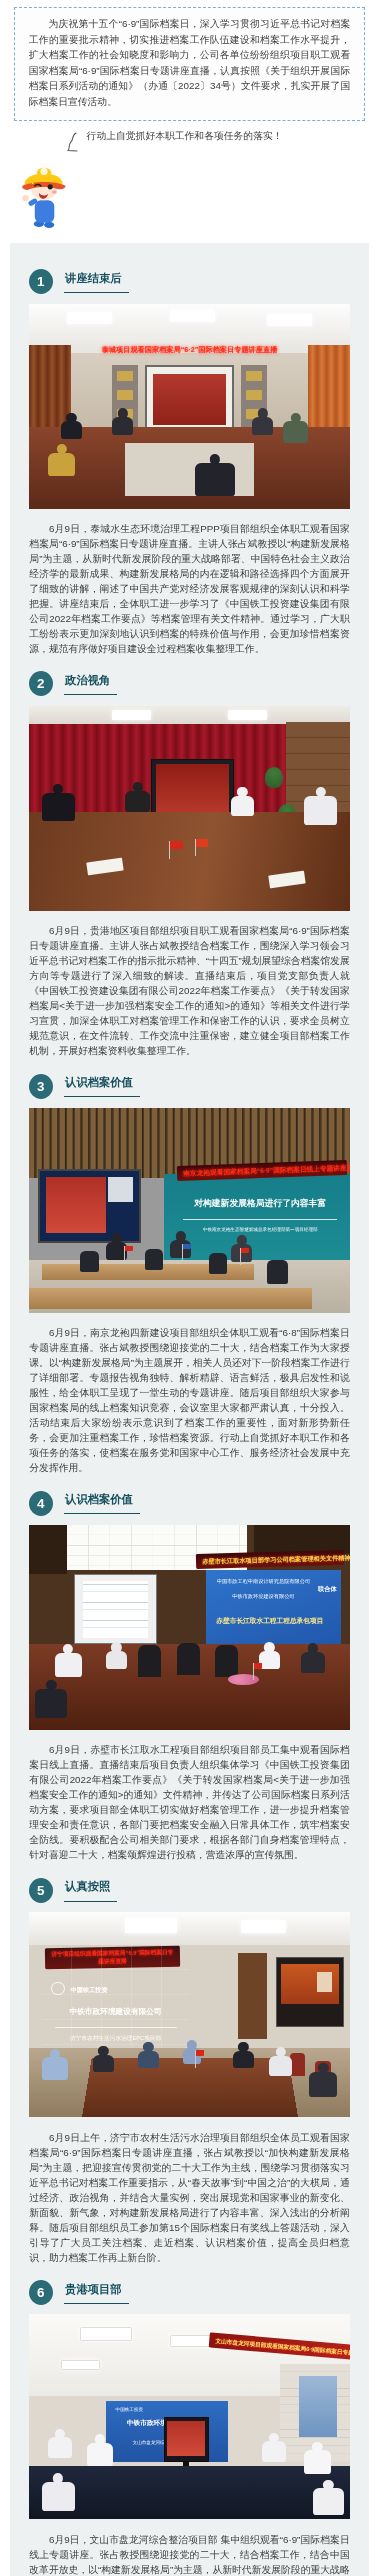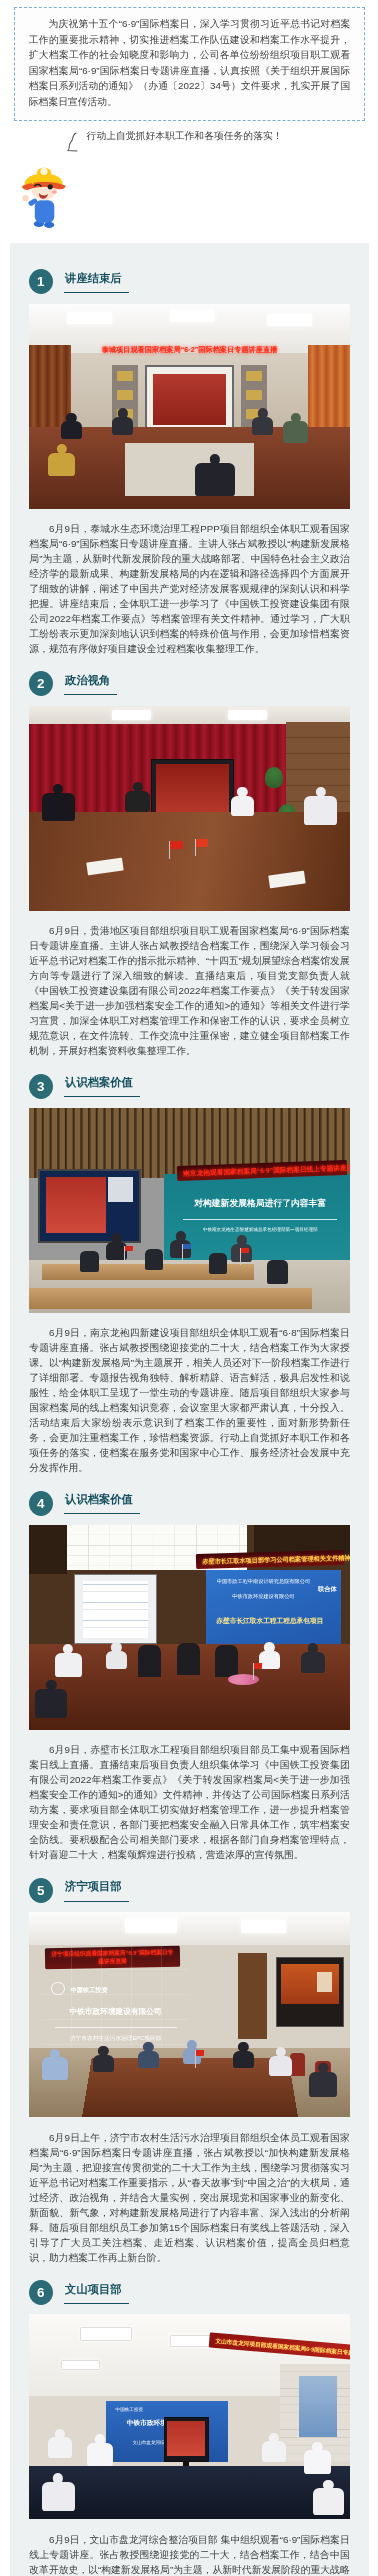--- a/index.html
+++ b/index.html
@@ -248,21 +248,21 @@
     <div class="person" style="--c:#23232b;left:2%;bottom:6%;width:32px;height:29px"></div>
     <div class="person" style="--c:#e8e8ea;left:24%;bottom:30%"></div>
     <div class="person" style="--c:#f4f4f6;right:22%;bottom:30%"></div>
     <div class="person" style="--c:#2a2a32;right:8%;bottom:28%;width:24px;height:20.6px"></div>
     <div class="flag" style="left:70%;bottom:30%;width:8.2px;height:5.7px"></div>
   </div>
   <p class="para">6月9日，赤壁市长江取水工程项目部组织项目部员工集中观看国际档案日线上直播。直播结束后项目负责人组织集体学习《中国铁工投资集团有限公司2022年档案工作要点》《关于转发国家档案局&lt;关于进一步加强档案安全工作的通知&gt;的通知》文件精神，并传达了公司国际档案日系列活动方案，要求项目部全体职工切实做好档案管理工作，进一步提升档案管理安全和责任意识，各部门要把档案安全融入日常具体工作，筑牢档案安全防线。要积极配合公司相关部门要求，根据各部门自身档案管理特点，针对喜迎二十大，档案颂辉煌进行投稿，营造浓厚的宣传氛围。</p>
 
   <div class="sec-head">
     <div class="num-circle">5</div>
-    <div class="sec-title">济宁项目部</div>
+    <div class="sec-title">认真按照</div>
   </div>
   <div class="photo" style="background:#d8d2c6">
     <div class="ceil" style="height:16%"></div>
     <div class="lightbar" style="left:30%;top:3%;width:16%;height:7%"></div>
     <div class="lightbar" style="left:66%;top:4%;width:14%;height:6%"></div>
     <div class="ledbar" style="left:5%;top:17%;width:42%;transform:rotate(-1deg);background:linear-gradient(#401014,#6b1410)">
       <span class="led" style="position:static;font-size:5.7px;white-space:normal;display:block;text-align:center">济宁项目组织观看国家档案局“6.9”国际档案日专题讲座直播</span>
     </div>
     <div class="s5-blue"></div>
     <div style="left:7%;top:34%;width:13.4px;height:13.4px;border:1.5px solid #fff;border-radius:50%;opacity:.9"></div>
@@ -285,21 +285,21 @@
     <div class="person" style="--c:#8aa0c4;left:48%;bottom:26%;width:17.5px;height:15.5px"></div>
     <div class="person" style="--c:#23232b;right:30%;bottom:24%"></div>
     <div class="person" style="--c:#e8e8ec;right:18%;bottom:20%;width:23px;height:20.6px"></div>
     <div class="person" style="--c:#2f2f37;right:4%;bottom:10%;width:28px;height:25px"></div>
     <div class="flag" style="left:52%;bottom:30%;width:8.2px;height:5.7px"></div>
   </div>
   <p class="para">6月9日上午，济宁市农村生活污水治理项目部组织全体员工观看国家档案局“6·9”国际档案日专题讲座直播，张占斌教授以“加快构建新发展格局”为主题，把迎接宣传贯彻党的二十大工作为主线，围绕学习贯彻落实习近平总书记对档案工作重要指示，从“春天故事”到“中国之治”的大棋局，通过经济、政治视角，并结合大量实例，突出展现党和国家事业的新变化、新面貌、新气象，对构建新发展格局进行了内容丰富、深入浅出的分析阐释。随后项目部组织员工参加第15个国际档案日有奖线上答题活动，深入引导了广大员工关注档案、走近档案、认识档案价值，提高全员归档意识，助力档案工作再上新台阶。</p>
 
   <div class="sec-head">
     <div class="num-circle">6</div>
-    <div class="sec-title">文山项目部</div>
+    <div class="sec-title">贵港项目部</div>
   </div>
   <div class="photo" style="background:#ded8ce">
     <div class="s6-ceil"></div>
     <div class="lightbar" style="left:16%;top:6%;width:16%;height:7%;border:1px solid #ddd"></div>
     <div class="lightbar" style="left:44%;top:10%;width:14%;height:6%;border:1px solid #ddd"></div>
     <div class="lightbar" style="left:10%;top:22%;width:12%;height:5%;border:1px solid #ddd"></div>
     <div class="s6-ledwrap ledbar" style="background:linear-gradient(100deg,#8c1410,#b5241c)">
       <span class="led" style="position:static;font-size:5.7px;color:#ffe26a">文山市盘龙河项目部观看国家档案局6·9国际档案日专题讲座</span>
     </div>
     <div class="s6-rightwall"></div>

